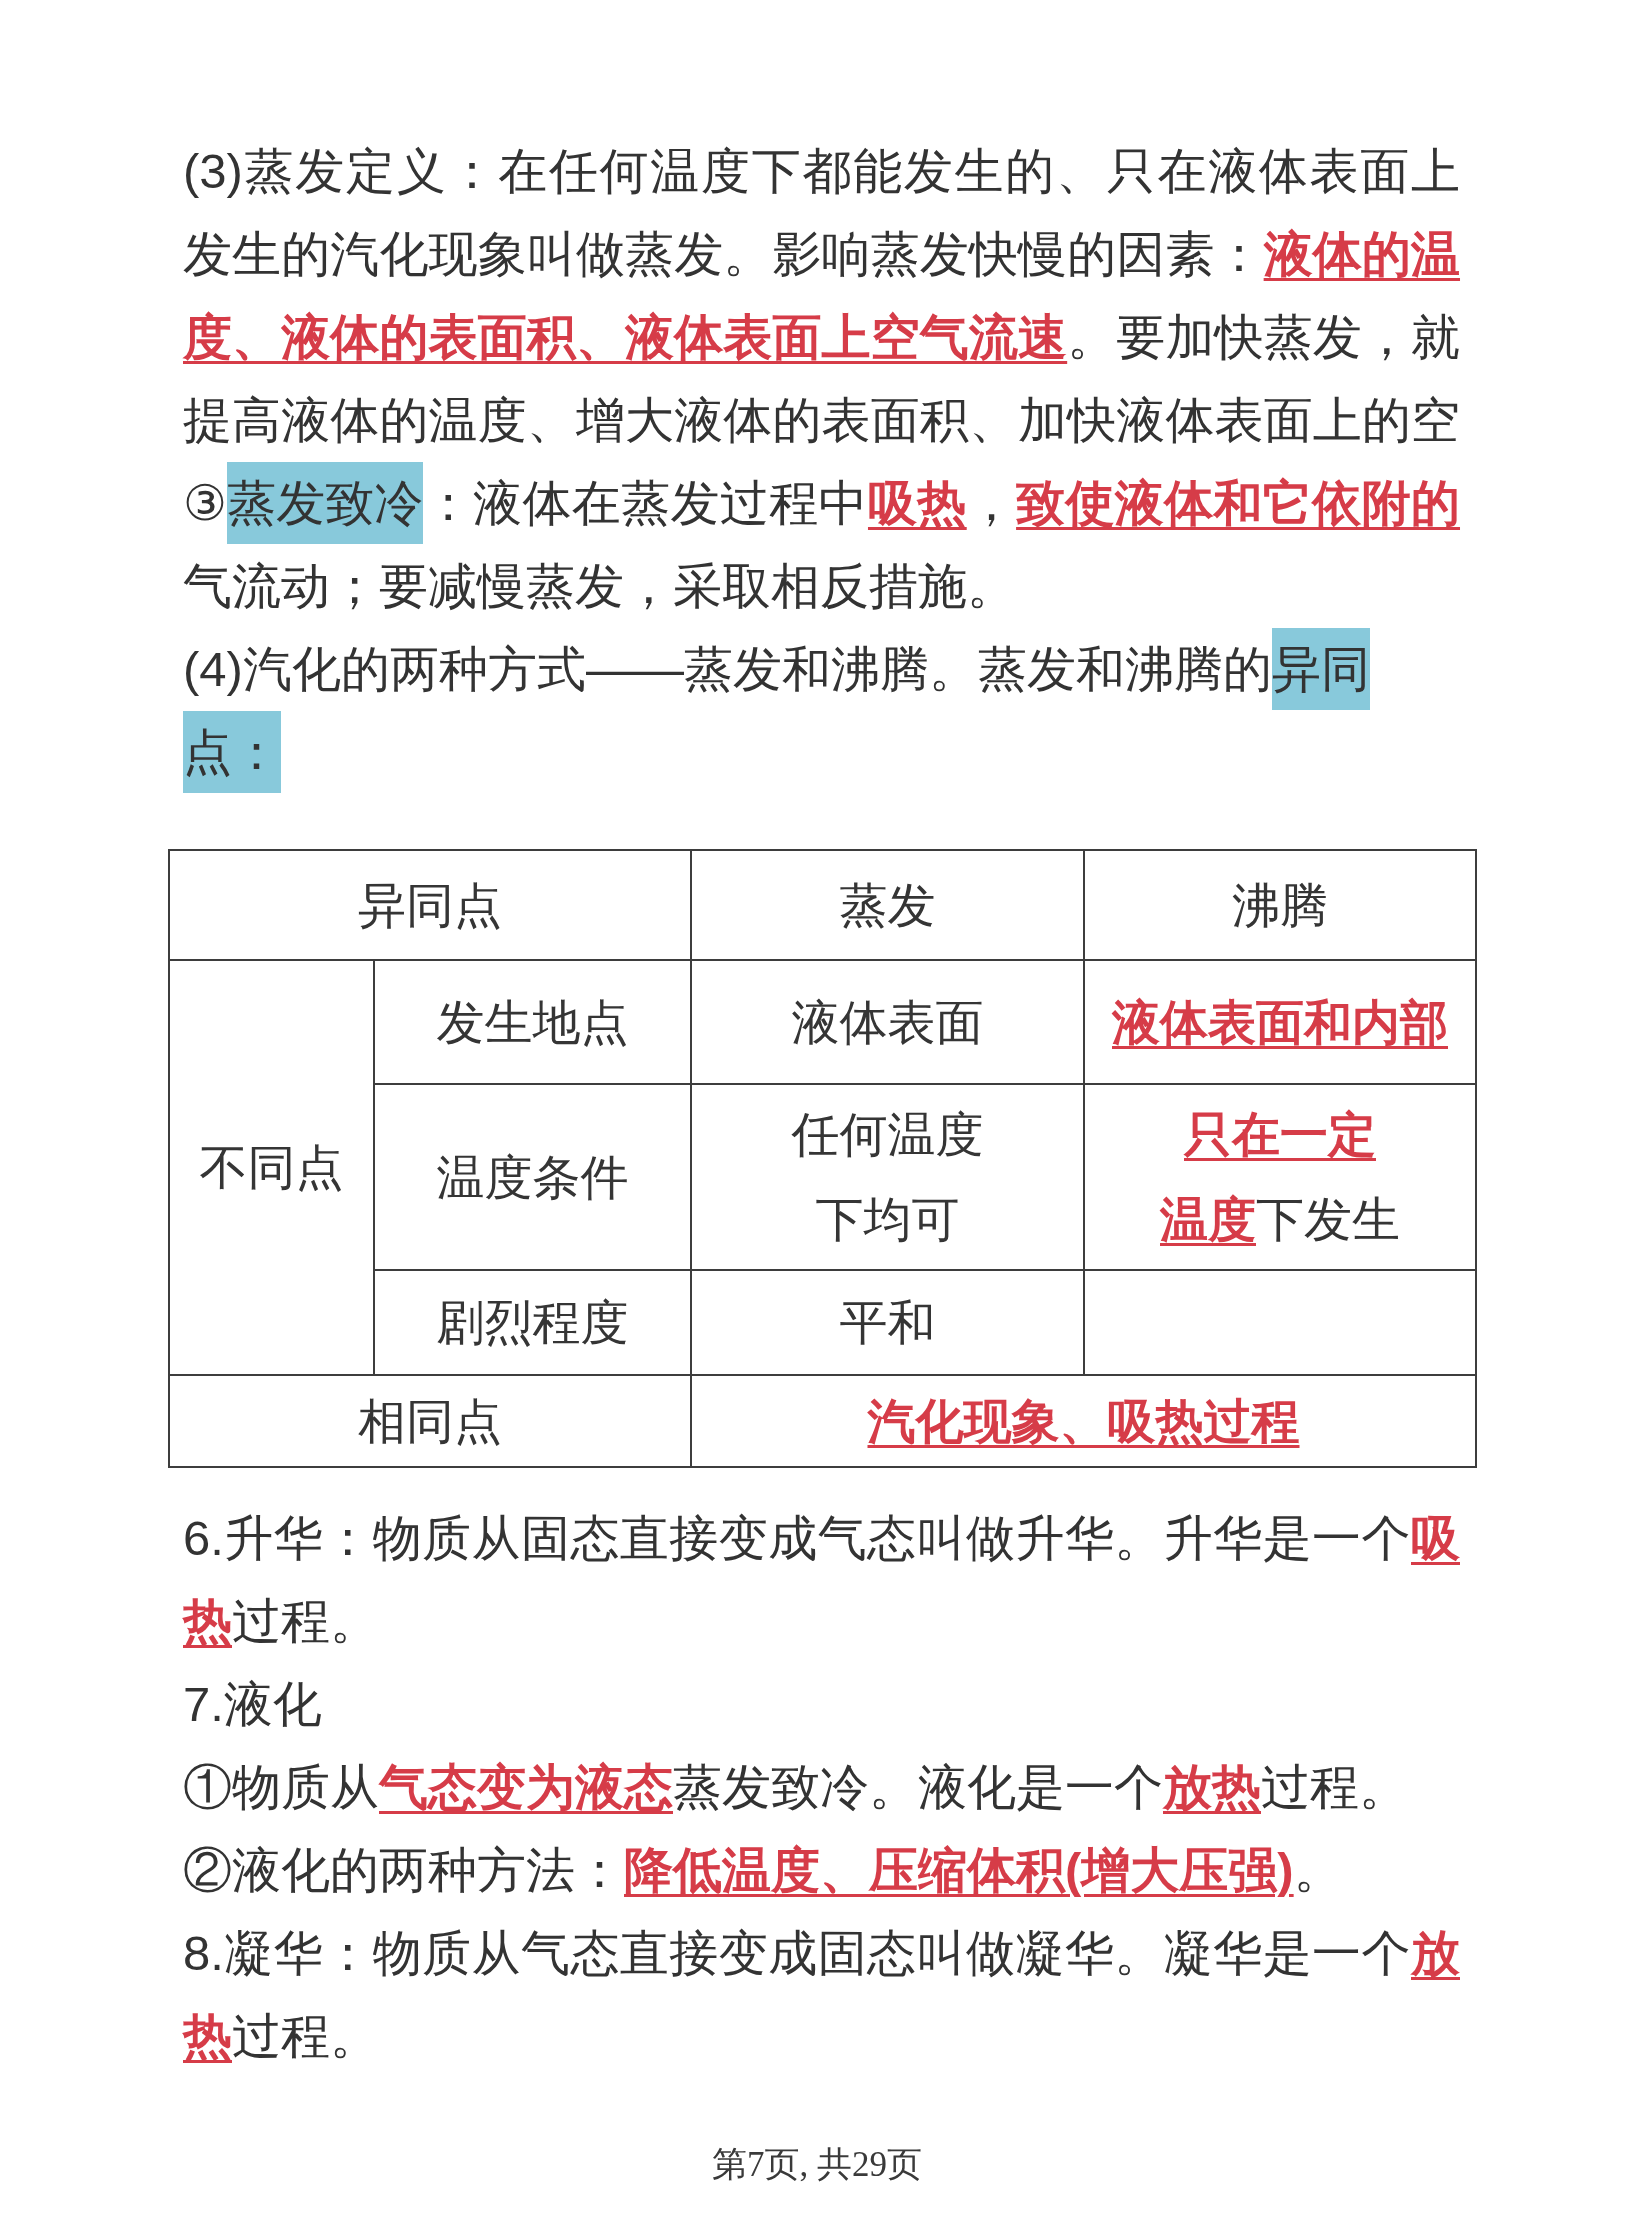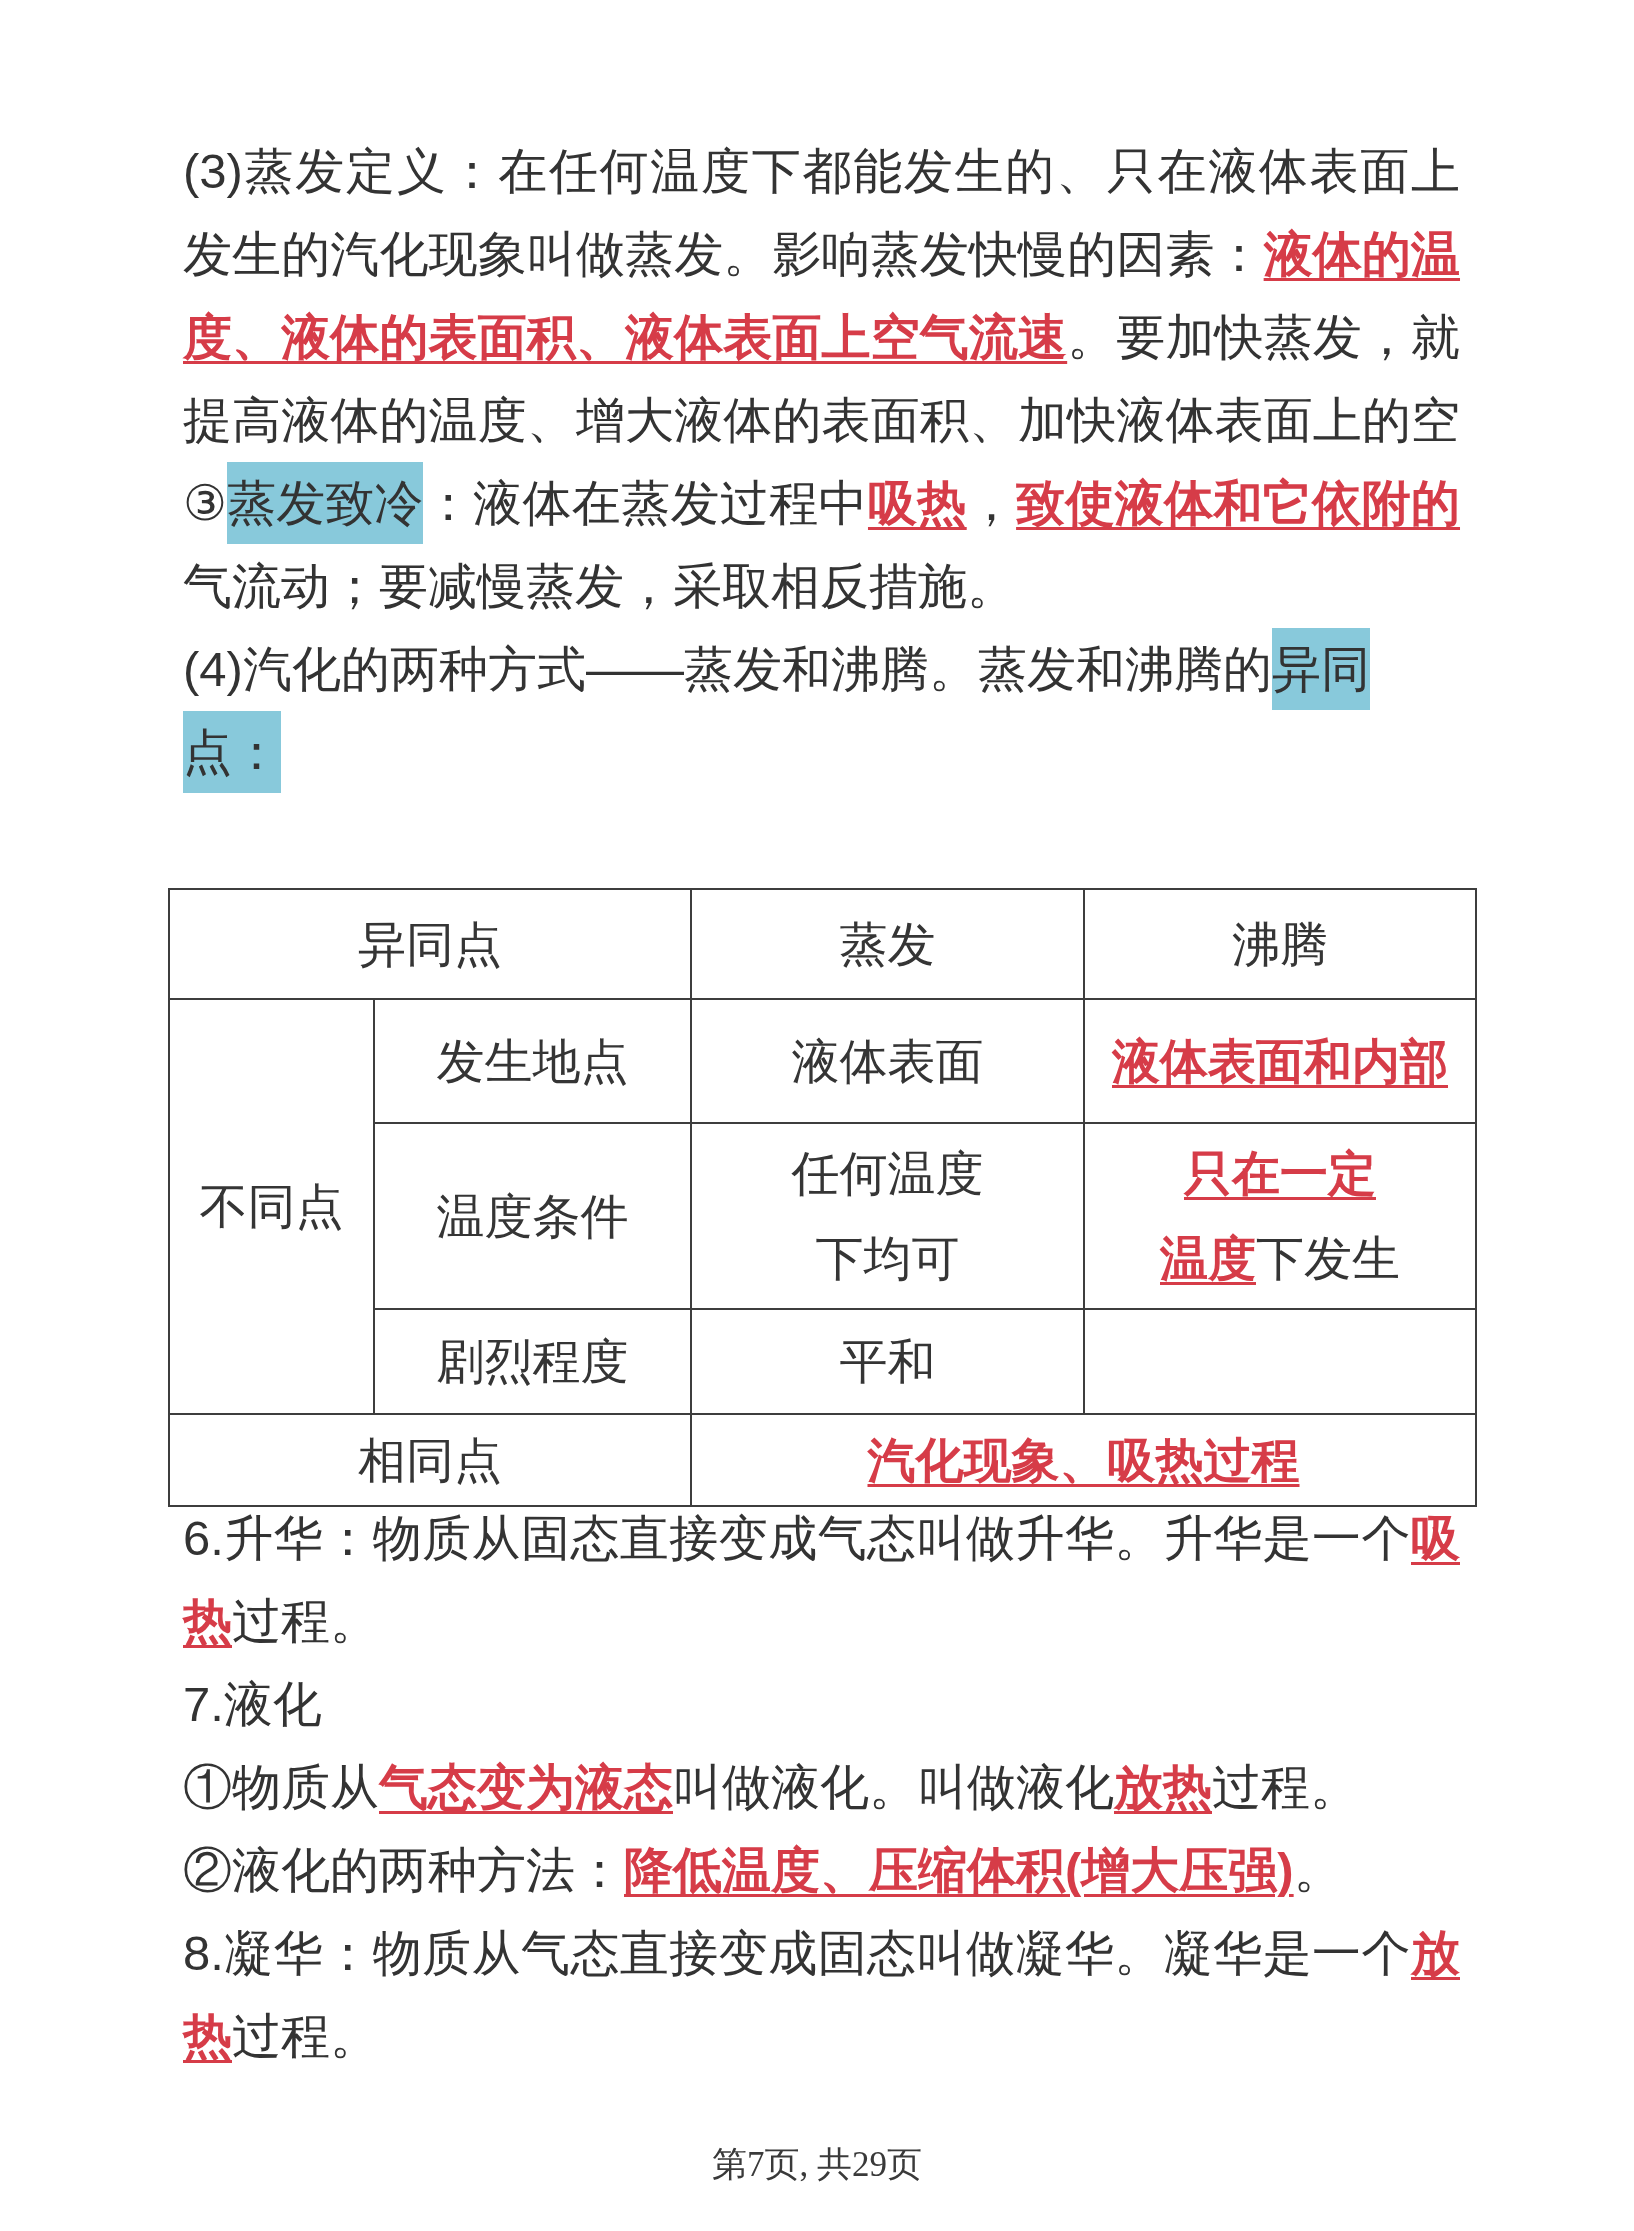--- a/index.html
+++ b/index.html
@@ -25,21 +25,21 @@
   .key{
     color:var(--key);font-weight:700;
     text-decoration:underline;text-decoration-color:var(--key);
     text-decoration-thickness:3px;text-underline-offset:7px;
   }
   .hl{
     background:var(--hl);display:inline-block;
     height:82px;line-height:83px;vertical-align:top;
   }
   table.cmp{
-    position:absolute;left:168px;top:888px;width:1307px;
+    position:absolute;left:168px;top:849px;width:1307px;
     border-collapse:collapse;table-layout:fixed;
     font-size:48px;color:#353535;
   }
   table.cmp th, table.cmp td{
     border:2px solid var(--border);
     padding:0;text-align:center;vertical-align:middle;
     font-weight:400;line-height:85px;
   }
   .cl{white-space:nowrap;height:85px;}
   .footer{
@@ -107,19 +107,19 @@
     <td colspan="2">相同点</td>
     <td colspan="2"><span class="key">汽化现象、吸热过程</span></td>
   </tr>
 </tbody>
   </table>
 
 <section class="text-block" style="top:1497px">
   <div class="line j"><span>6.升华：物质从固态直接变成气态叫做升华。升华是一个</span><span class="key">吸</span></div>
   <div class="line"><span class="key">热</span><span>过程。</span></div>
   <div class="line"><span>7.液化</span></div>
-  <div class="line"><span>①物质从</span><span class="key">气态变为液态</span><span>叫做液化。叫做液化</span><span class="key">放热</span><span>过程。</span></div>
+  <div class="line"><span>①物质从</span><span class="key">气态变为液态</span><span>蒸发致冷。液化是一个</span><span class="key">放热</span><span>过程。</span></div>
   <div class="line"><span>②液化的两种方法：</span><span class="key">降低温度、压缩体积(增大压强)</span><span>。</span></div>
   <div class="line j"><span>8.凝华：物质从气态直接变成固态叫做凝华。凝华是一个</span><span class="key">放</span></div>
   <div class="line"><span class="key">热</span><span>过程。</span></div>
 </section>
 
 <div class="footer">第7页, 共29页</div>
 
 </body></html>

